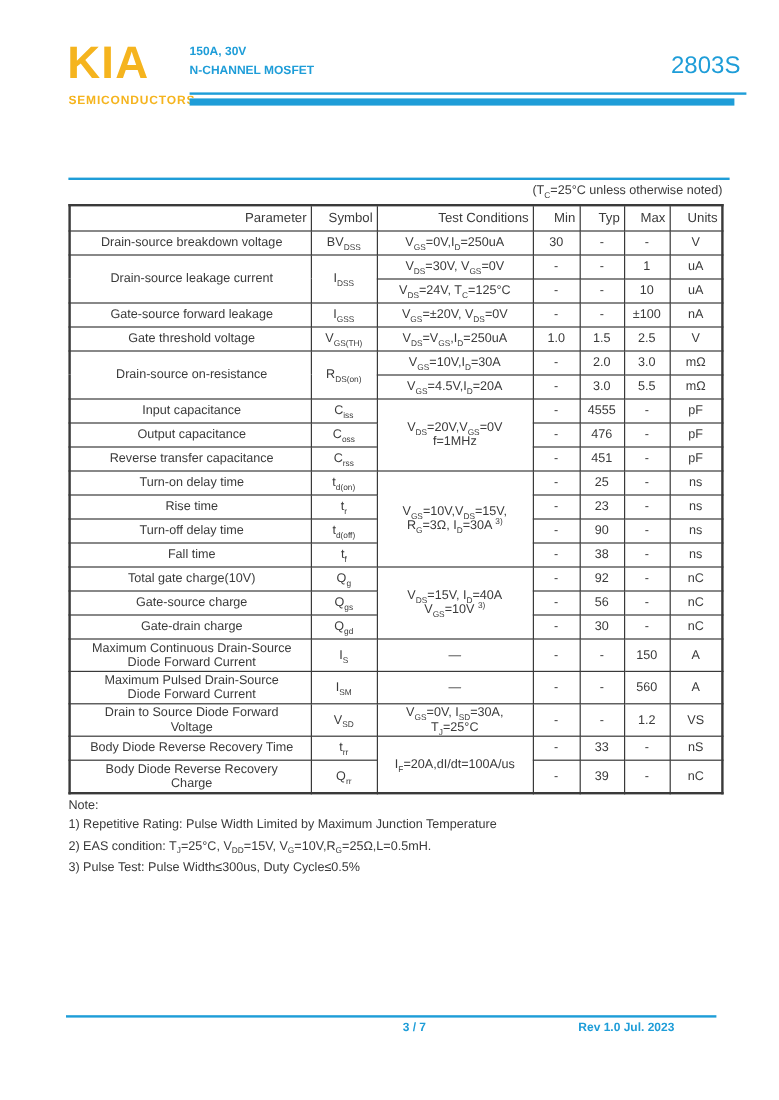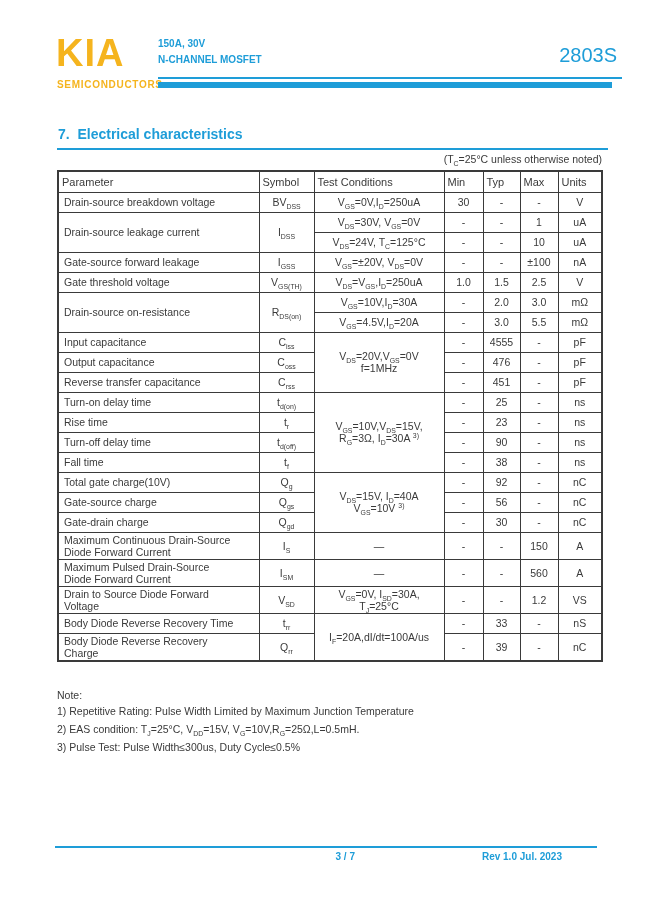--- a/index.html
+++ b/index.html
@@ -25,30 +25,30 @@
                font-size:14px; white-space:pre; }
   .sec-rule  { position:absolute; left:57px; top:148px; width:551px; height:2px; background:var(--accent); }
   .cond-note { position:absolute; left:302px; top:153px; width:300px; text-align:right;
                font-size:10.5px; color:var(--ink); }
 
   
   .tbl-wrap { position:absolute; left:57px; top:170px; }
   table { border-collapse:collapse; table-layout:fixed; border:2px solid var(--line); }
   th, td { border:1px solid var(--line); font-size:10.5px; color:var(--ink);
            padding:1px 3px; line-height:12px; vertical-align:middle; }
-  th { font-weight:normal; font-size:11px; height:21px; text-align:left; }
+  th { font-weight:normal; font-size:11px; height:21px; text-align:right; }
   td { height:20px; }
   td.val { text-align:center; }
-  td.param { text-align:left; padding-left:5px; }
+  td.param { text-align:center; padding-left:5px; }
   sub { font-size:0.66em; line-height:0; }
   sup { font-size:0.66em; line-height:0; }
 
   
   .notes { position:absolute; left:57px; top:664px; font-size:10.5px; color:var(--ink); }
-  .notes .note-label { line-height:14px;margin-top:24px; }
+  .notes .note-label { line-height:14px; }
   .notes .note-item  { line-height:18px; }
 
   
   .foot-rule { position:absolute; left:55px; top:846px; width:542px; height:2px; background:var(--accent); }
   .foot-page { position:absolute; left:255px; top:851px; width:100px; text-align:right;
                color:var(--accent); font-weight:bold; font-size:10px; }
   .foot-rev  { position:absolute; left:430px; top:851px; width:132px; text-align:right;
                color:var(--accent); font-weight:bold; font-size:10px; }
 </style>
 </head>
@@ -59,21 +59,20 @@
   <div class="kia-logo">KIA</div>
   <div class="kia-sub">SEMICONDUCTORS</div>
   <div class="prod">
     <div>150A, 30V</div>
     <div>N-CHANNEL MOSFET</div>
   </div>
   <div class="part-no">2803S</div>
   <div class="rule-thin"></div>
   <div class="rule-thick"></div>
 
-  <div class="sec-title">7.  Electrical characteristics</div>
   <div class="sec-rule"></div>
   <div class="cond-note">(T<sub>C</sub>=25°C unless otherwise noted)</div>
 
   <div class="tbl-wrap">
     <table>
       <colgroup>
         <col style="width:201px">
           <col style="width:55px">
           <col style="width:130px">
         <col style="width:39px">

